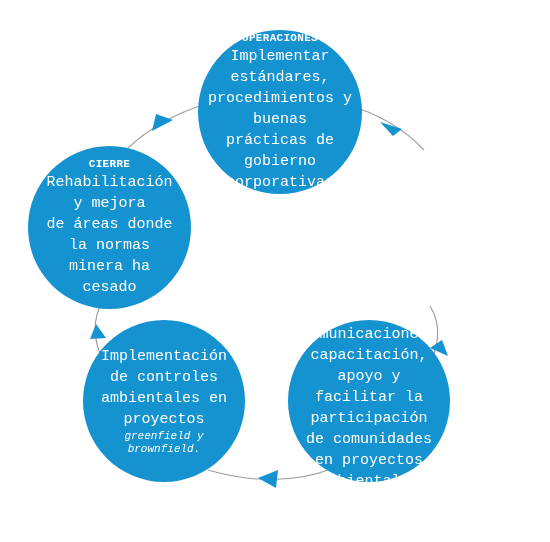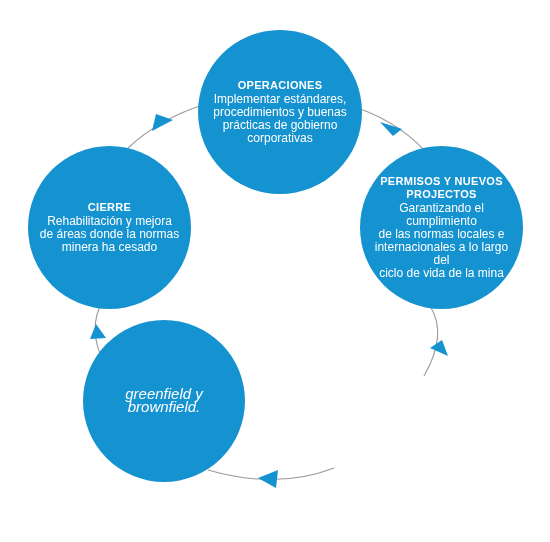--- a/index.html
+++ b/index.html
@@ -11,20 +11,21 @@
     width: 550px;
     height: 542px;
     font-family: "Liberation Sans", sans-serif;
     overflow: hidden;
   }
   #diagram-root {
     position: relative;
     width: 550px;
     height: 542px;
     background: #ffffff;
+    font-family: Liberation Mono, monospace;
   }
   #cycle-svg {
     position: absolute;
     left: 0;
     top: 0;
     width: 550px;
     height: 542px;
   }
   .node {
     position: absolute;
@@ -47,28 +48,28 @@
     display: block;
     font-size: 11px;
     font-weight: bold;
     letter-spacing: 0.3px;
     line-height: 13px;
     margin-bottom: 1px;
     white-space: pre-line;
   }
   .node-desc {
     display: block;
-    font-size: 12px;
-    line-height: 13px;
+    font-size: 15px;
+    line-height: 21px;
     font-weight: normal;
     white-space: pre-line;
   }
   .node-desc-italic {
     display: block;
-    font-size: 15px;
+    font-size: 11px;
     line-height: 12.6px;
     font-style: italic;
     white-space: pre-line;
   }
   
   #node-operaciones      { left: 198px; top: 30px;  width: 164px; height: 164px; }
   #node-permisos         { left: 360px; top: 146px; width: 163px; height: 163px; }
   #node-trabajo-social   { left: 288px; top: 320px; width: 162px; height: 162px; }
   #node-exploracion      { left: 83px;  top: 320px; width: 162px; height: 162px; }
   #node-cierre           { left: 28px;  top: 146px; width: 163px; height: 163px; }
@@ -110,34 +111,35 @@
   <div class="node" id="node-operaciones">
     <div class="node-inner">
       <span class="node-title">OPERACIONES</span>
       <span class="node-desc">Implementar estándares,
 procedimientos y buenas
 prácticas de gobierno
 corporativas</span>
     </div>
   </div>
 
-  <div class="node" id="node-permisos">
+
+  <div class="node" id="node-trabajo-social">
     <div class="node-inner">
-      <span class="node-title">PERMISOS Y NUEVOS
-PROJECTOS</span>
-      <span class="node-desc">Garantizando el cumplimiento
-de las normas locales e
-internacionales a lo largo del
-ciclo de vida de la mina</span>
+      <span class="node-title">TRABAJO SOCIAL</span>
+      <span class="node-desc">Comunicaciones, capacitación,
+apoyo y facilitar la participación
+de comunidades en proyectos
+ambientales</span>
     </div>
   </div>
 
-
   <div class="node" id="node-exploracion">
     <div class="node-inner">
+      <span class="node-desc">Implementación de controles
+ambientales en proyectos</span>
       <span class="node-desc-italic">greenfield y brownfield.</span>
     </div>
   </div>
 
   <div class="node" id="node-cierre">
     <div class="node-inner">
       <span class="node-title">CIERRE</span>
       <span class="node-desc">Rehabilitación y mejora
 de áreas donde la normas
 minera ha cesado</span>

